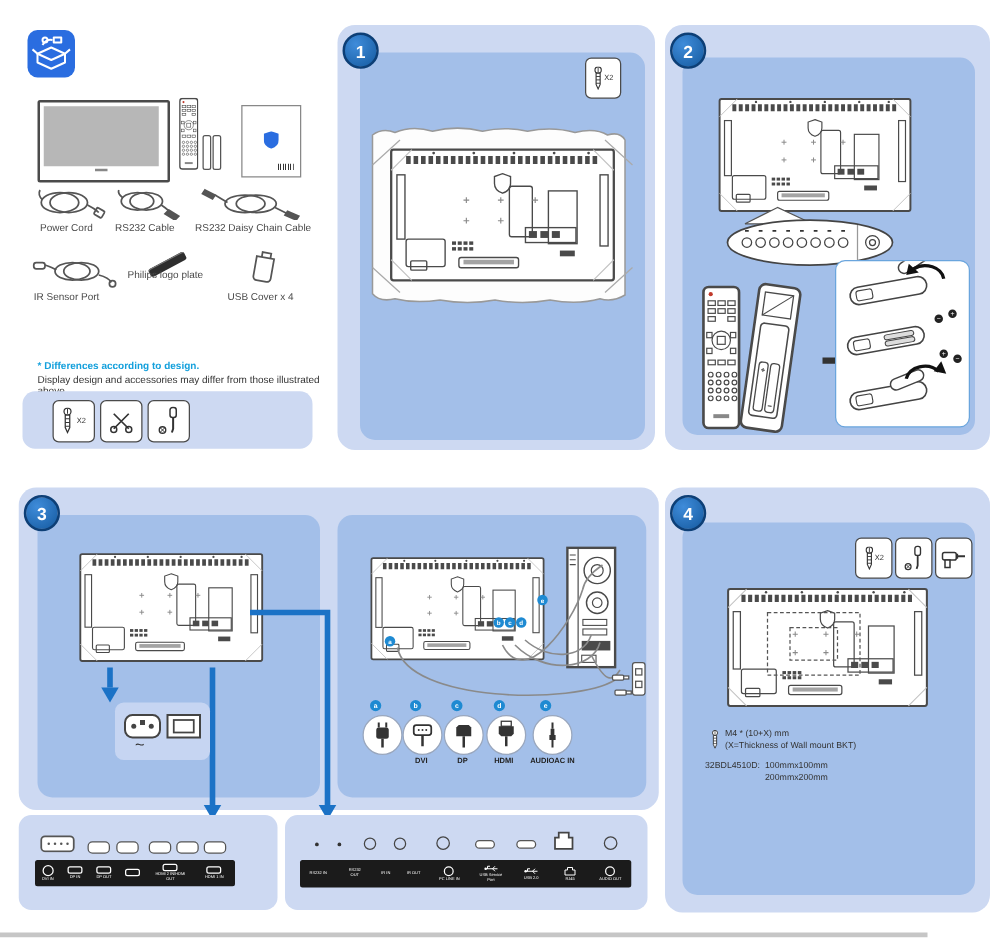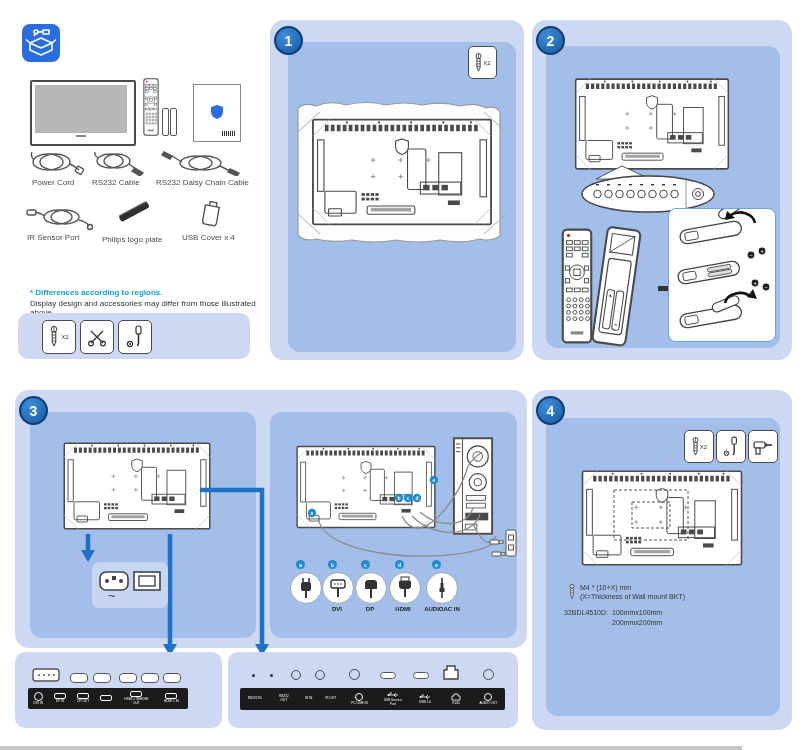--- a/index.html
+++ b/index.html
@@ -232,24 +232,24 @@
 <div class="abs" style="left:118px;top:208px;width:32px;height:7px;background:#2e2e2e;border-radius:2px;transform:rotate(-28deg);
             box-shadow:inset 0 1px 0 #777;"></div>
 <svg class="abs" style="left:198px;top:198px;" width="28" height="32" viewBox="0 0 28 32">
   <g fill="#fff" stroke="#555" stroke-width="1.4">
     <path d="M6,8 h14 v16 a3,3 0 0 1 -3,3 h-8 a3,3 0 0 1 -3,-3 z" transform="rotate(10 13 16)"></path>
     <path d="M10,8 v-4 h7 v4" fill="none" transform="rotate(10 13 16)"></path>
   </g>
 </svg>
 
 <div class="abs lbl" style="left:27px;top:233px;width:66px;">IR Sensor Port</div>
-<div class="abs lbl" style="left:102px;top:235px;width:72px;">Philips logo plate</div>
+<div class="abs lbl" style="left:102px;top:215px;width:72px;">Philips logo plate</div>
 <div class="abs lbl" style="left:182px;top:233px;width:58px;">USB Cover x 4</div>
 
-<div class="abs note-title" style="left:30px;top:288px;">* Differences according to regions.</div>
+<div class="abs note-title" style="left:30px;top:288px;">* Differences according to design.</div>
 <div class="abs note-body" style="left:30px;top:299px;width:240px;">Display design and accessories may differ from those illustrated above.</div>
 
 <div class="abs strip" style="left:18px;top:313px;width:232px;height:46px;">
   <div class="abs tool-icon" style="left:24px;top:7px;width:32px;height:32px;">
     <svg width="10" height="22" viewBox="0 0 10 22">
         <use href="#screw"></use>
       </svg>
     <span style="font-size:6px;color:#333;margin-left:2px;">X2</span>
   </div>
   <div class="abs tool-icon" style="left:62px;top:7px;width:32px;height:32px;">

